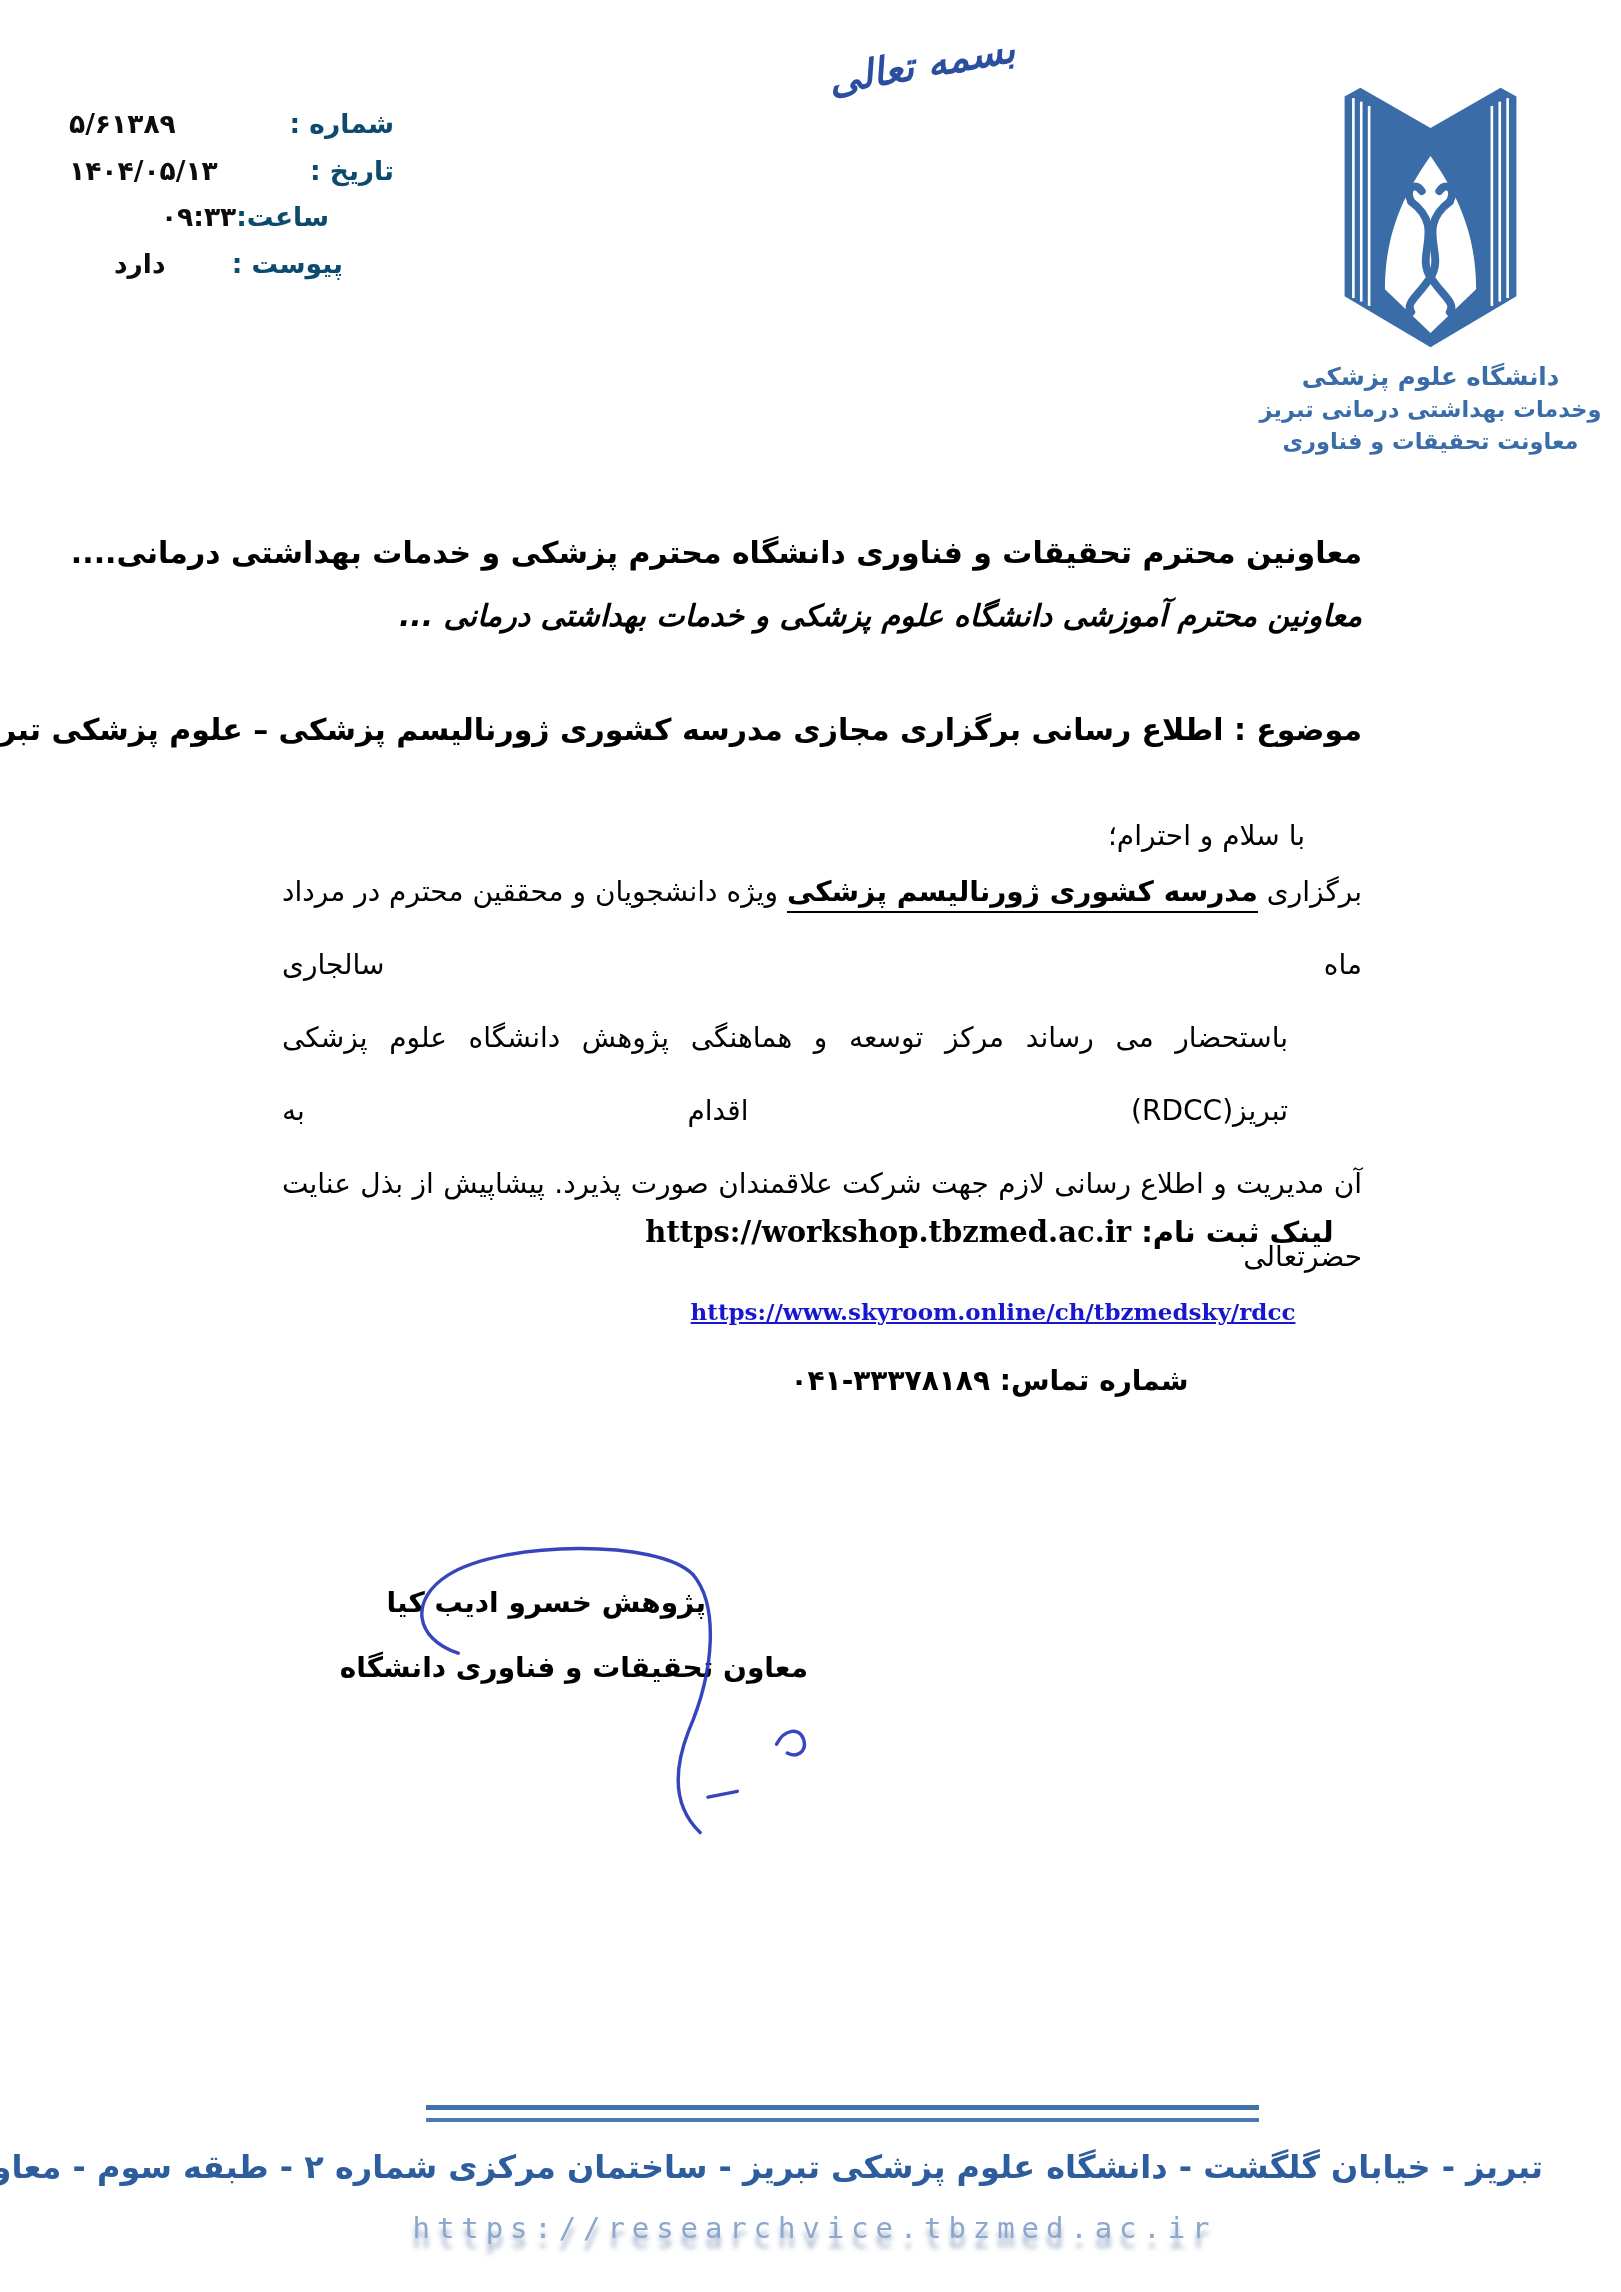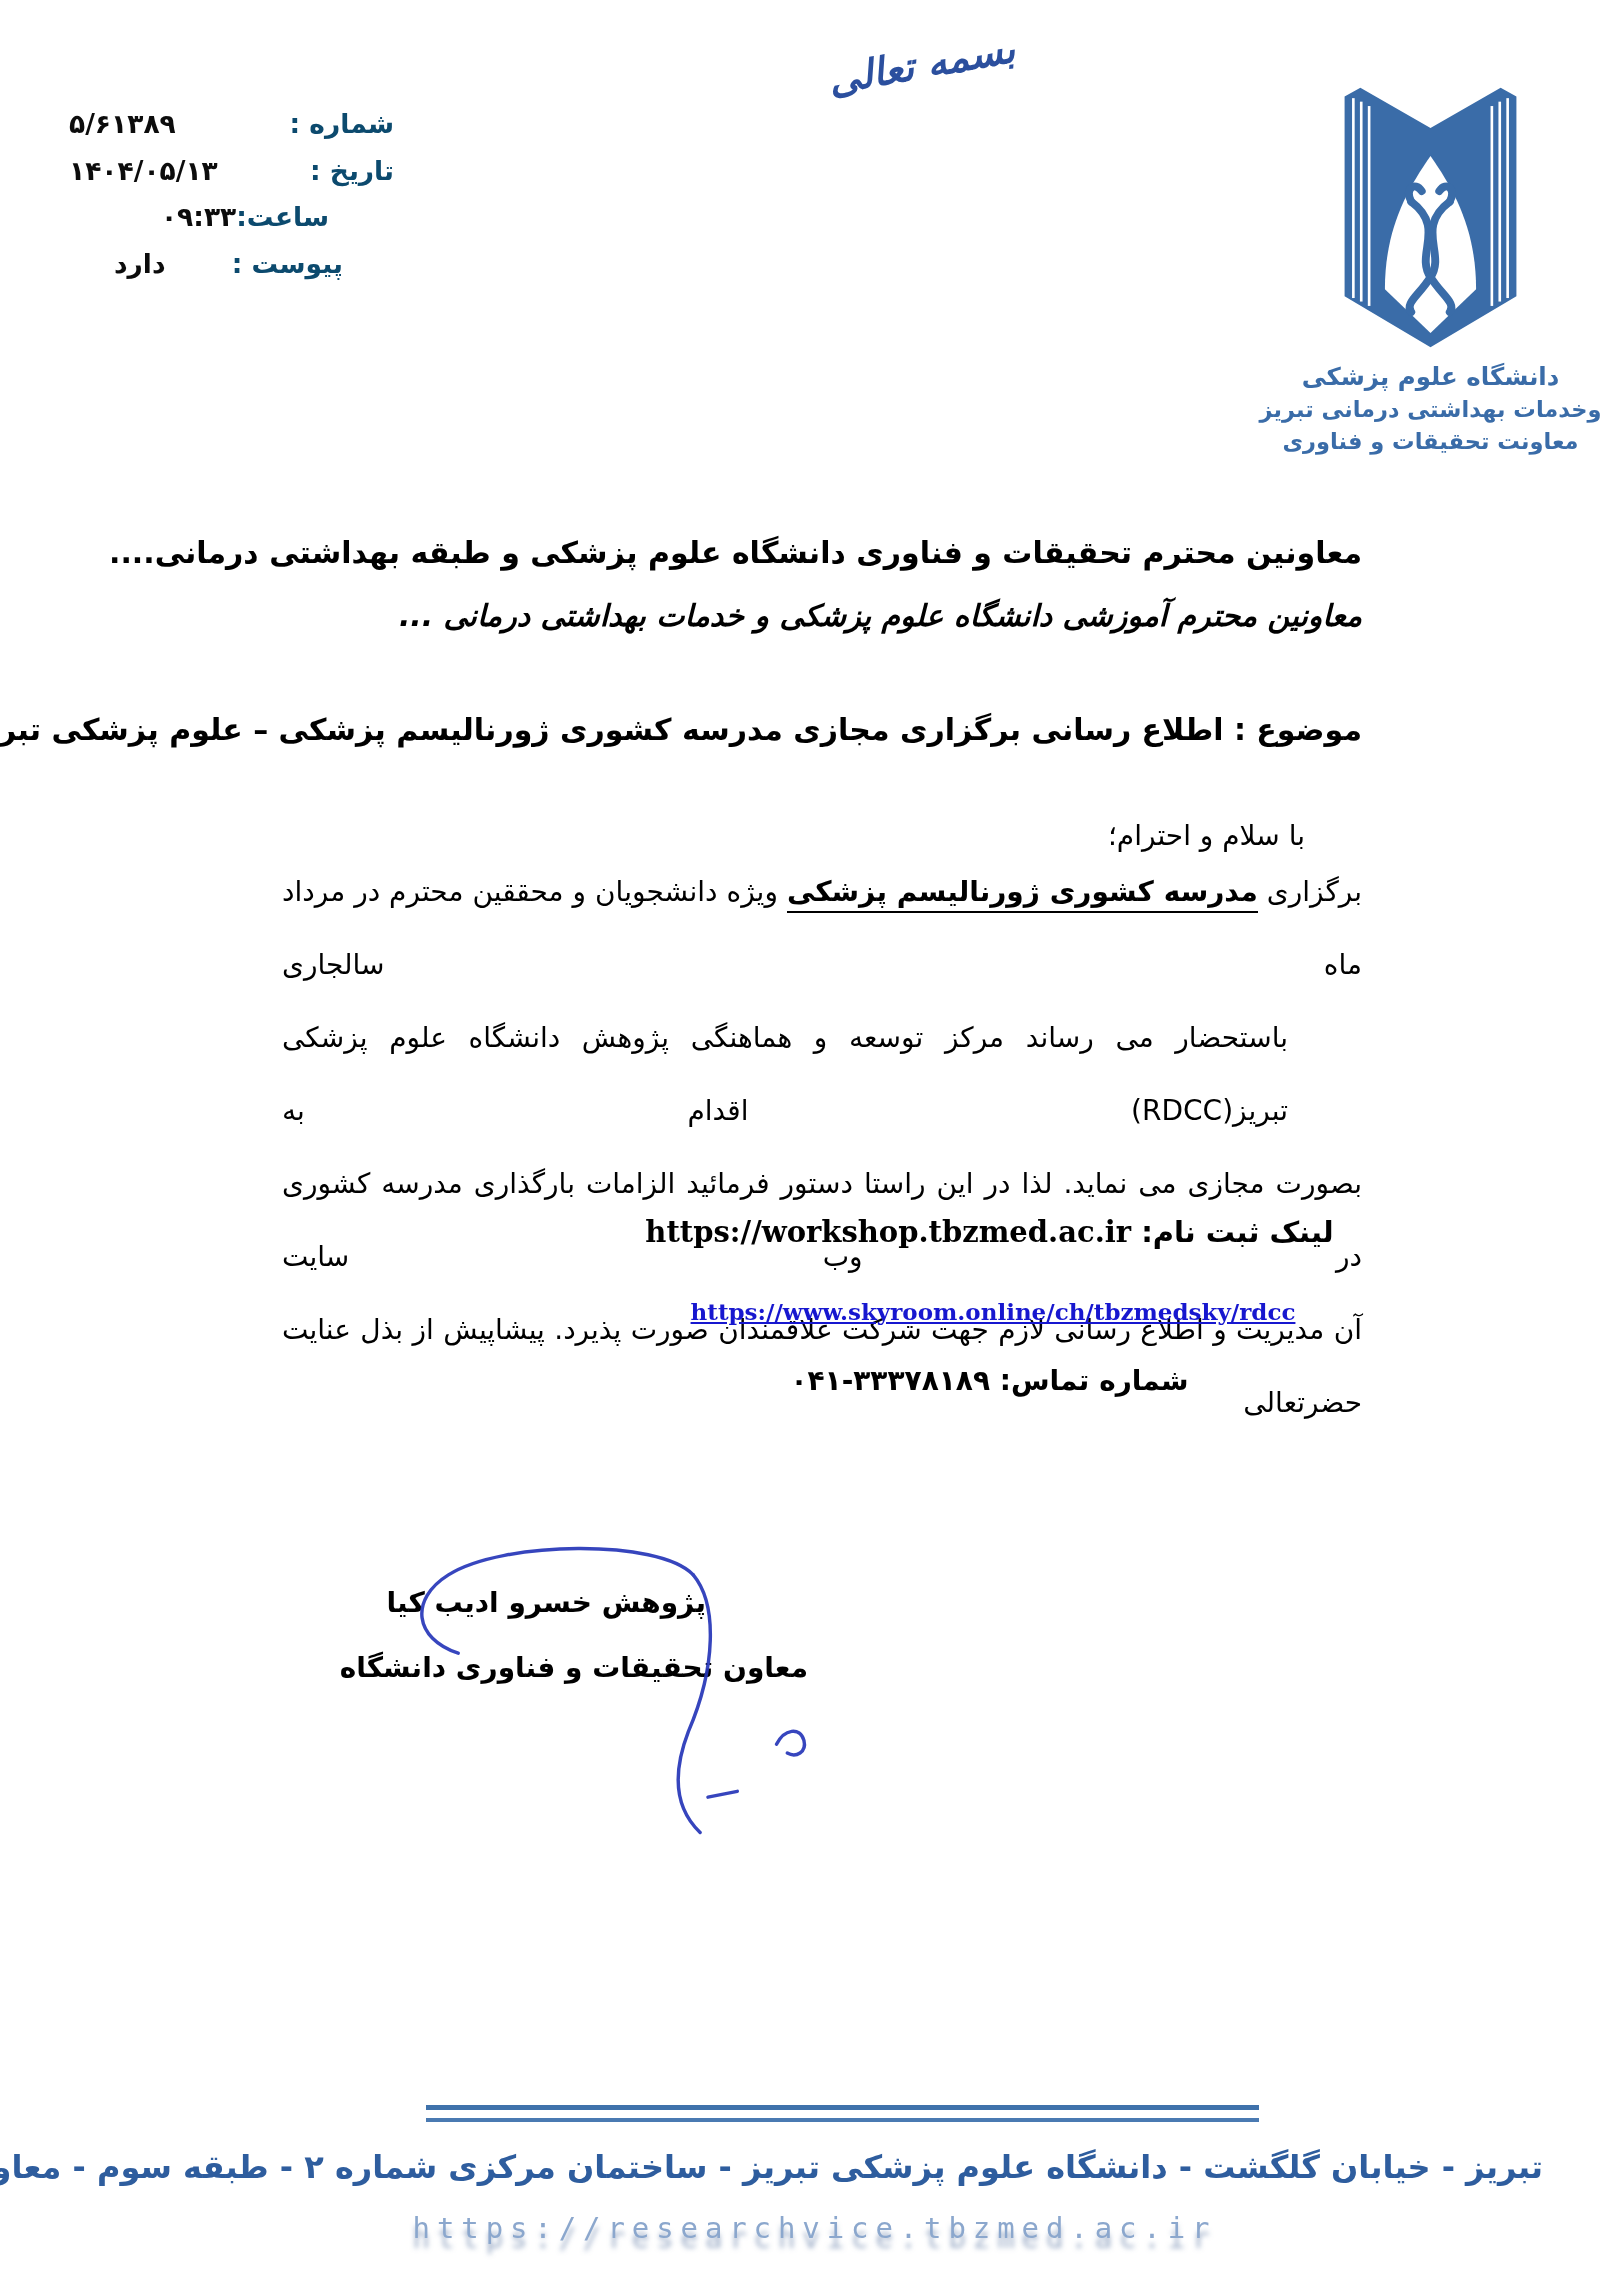--- a/index.html
+++ b/index.html
@@ -108,31 +108,30 @@
       <path d="M172,152 C180,138 168,128 160,140"></path>
       <path d="M150,238 C138,258 120,268 128,278"></path>
       <path d="M150,238 C162,258 180,268 172,278"></path>
     </g>
   </svg>
   <div class="logo-line l1">دانشگاه علوم پزشکی</div>
   <div class="logo-line l2">وخدمات بهداشتی درمانی تبریز</div>
   <div class="logo-line l3">معاونت تحقیقات و فناوری</div>
 </div>
 
-<div class="abs heavy rec1">معاونین محترم تحقیقات و فناوری دانشگاه علوم پزشکی و طبقه بهداشتی درمانی....</div>
+<div class="abs heavy rec1">معاونین محترم تحقیقات و فناوری دانشگاه محترم پزشکی و خدمات بهداشتی درمانی....</div>
 <div class="abs heavy rec2">معاونین محترم آموزشی دانشگاه علوم پزشکی و خدمات بهداشتی درمانی ...</div>
 
 <div class="abs heavy subject">موضوع : اطلاع رسانی برگزاری مجازی مدرسه کشوری ژورنالیسم پزشکی – علوم پزشکی تبریز</div>
 
 <div class="abs greeting">با سلام و احترام؛</div>
 
 <div class="abs body-block">
   <div class="body-line"><span>برگزاری </span><span class="seg-bu">مدرسه کشوری ژورنالیسم پزشکی</span><span> ویژه دانشجویان و محققین محترم در مرداد ماه سالجاری</span></div>
   <div class="body-line first"><span>باستحضار می رساند مرکز توسعه و هماهنگی پژوهش دانشگاه علوم پزشکی تبریز(RDCC) اقدام به</span></div>
-  <div class="body-line"><span>بصورت مجازی می نماید. لذا در این راستا دستور فرمائید الزامات بارگذاری مدرسه کشوری در وب سایت</span></div>
   <div class="body-line"><span>آن مدیریت و اطلاع رسانی لازم جهت شرکت علاقمندان صورت پذیرد. پیشاپیش از بذل عنایت حضرتعالی</span></div>
 </div>
 
 <div class="abs links">
   <div class="reg-line">
     <span>لینک ثبت نام: </span>
     <span class="latin-url">https://workshop.tbzmed.ac.ir</span>
   </div>
   <div class="sky-line">
     <span class="sky-link">https://www.skyroom.online/ch/tbzmedsky/rdcc</span>

